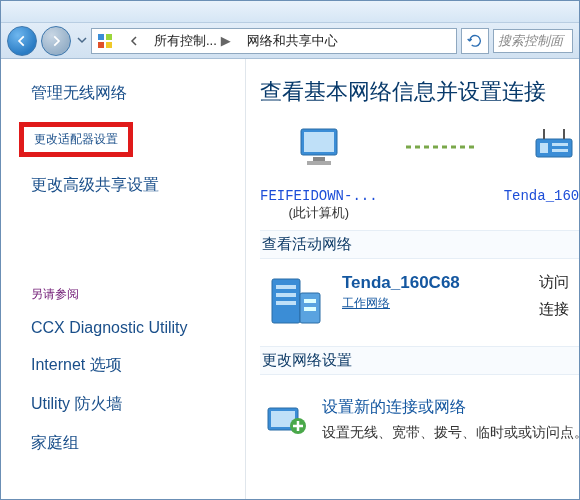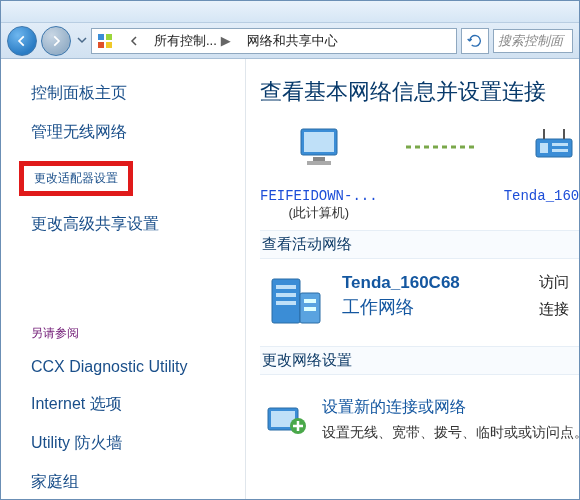--- a/index.html
+++ b/index.html
@@ -118,21 +118,21 @@
       font-size:15px;
       color:#0d3a66;
       padding:4px 2px;
       border-top:1px solid #e6eef6;
       border-bottom:1px solid #e6eef6;
       margin-right:0;
     }
     .active-net { display:flex; gap:18px; padding:14px 4px; align-items:flex-start; }
     .server-icon svg { width:60px; height:56px; }
     .net-info .name { color:#1457a0; font-size:17px; font-weight:bold; }
-    .net-info .type { color:#1457a0; font-size:18px; margin-top:2px; }
+    .net-info .type { color:#1457a0; font-size:12px; margin-top:2px;text-decoration:underline; }
     .right-col { margin-left:auto; padding-right:6px; text-align:left; }
     .right-col div { font-size:15px; color:#222; margin-bottom:8px; }
     .change-net { padding:10px 4px; }
     .setup-row { display:flex; gap:14px; align-items:center; margin-top:12px; }
     .setup-icon svg { width:44px; height:36px; }
     .setup-text .title { color:#1457a0; font-size:16px; margin-bottom:6px; }
     .setup-text .desc { color:#333; font-size:14px; white-space:nowrap; }
     .dd-chev { margin-left:2px; }
   </style>
 </head>
@@ -187,21 +187,20 @@
         </svg>
     </div>
 
     <div class="search-box">
       <span>搜索控制面</span>
     </div>
   </div>
 
   <div class="content">
     <div class="sidebar">
-      <div class="link home">控制面板主页</div>
       <div class="link">管理无线网络</div>
       <div class="highlight-box">
         <span>更改适配器设置</span>
       </div>
       <div class="link">更改高级共享设置</div>
 
       <div class="see-also-hdr">另请参阅</div>
       <div class="link">CCX Diagnostic Utility</div>
       <div class="link">Internet 选项</div>
       <div class="link">Utility 防火墙</div>

